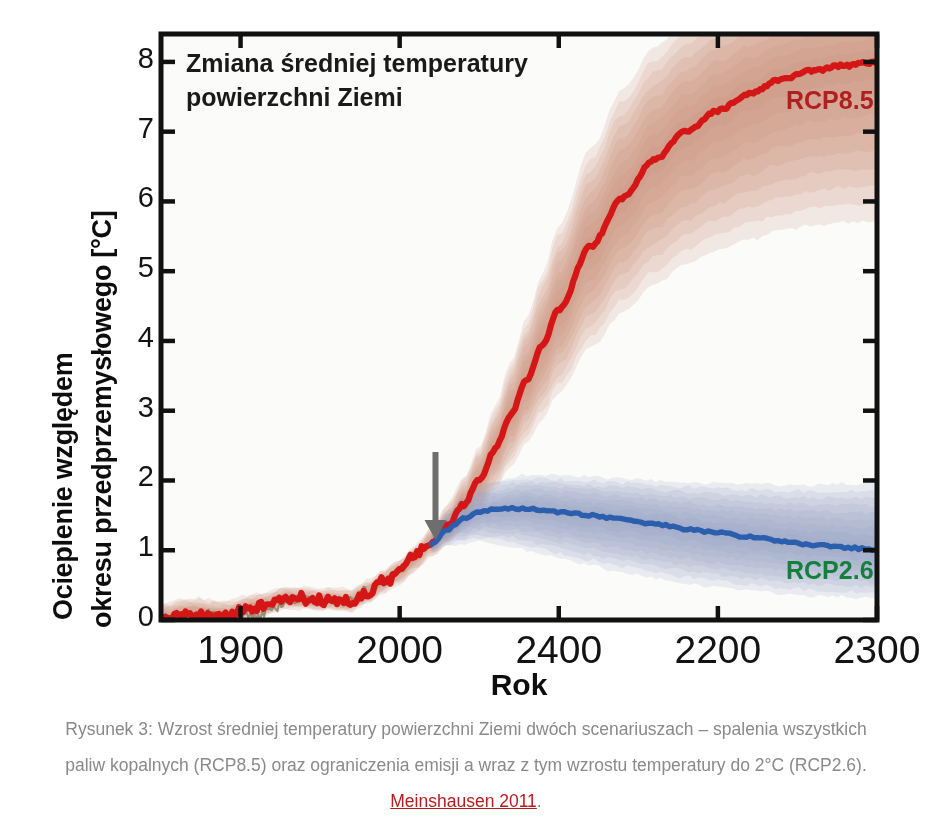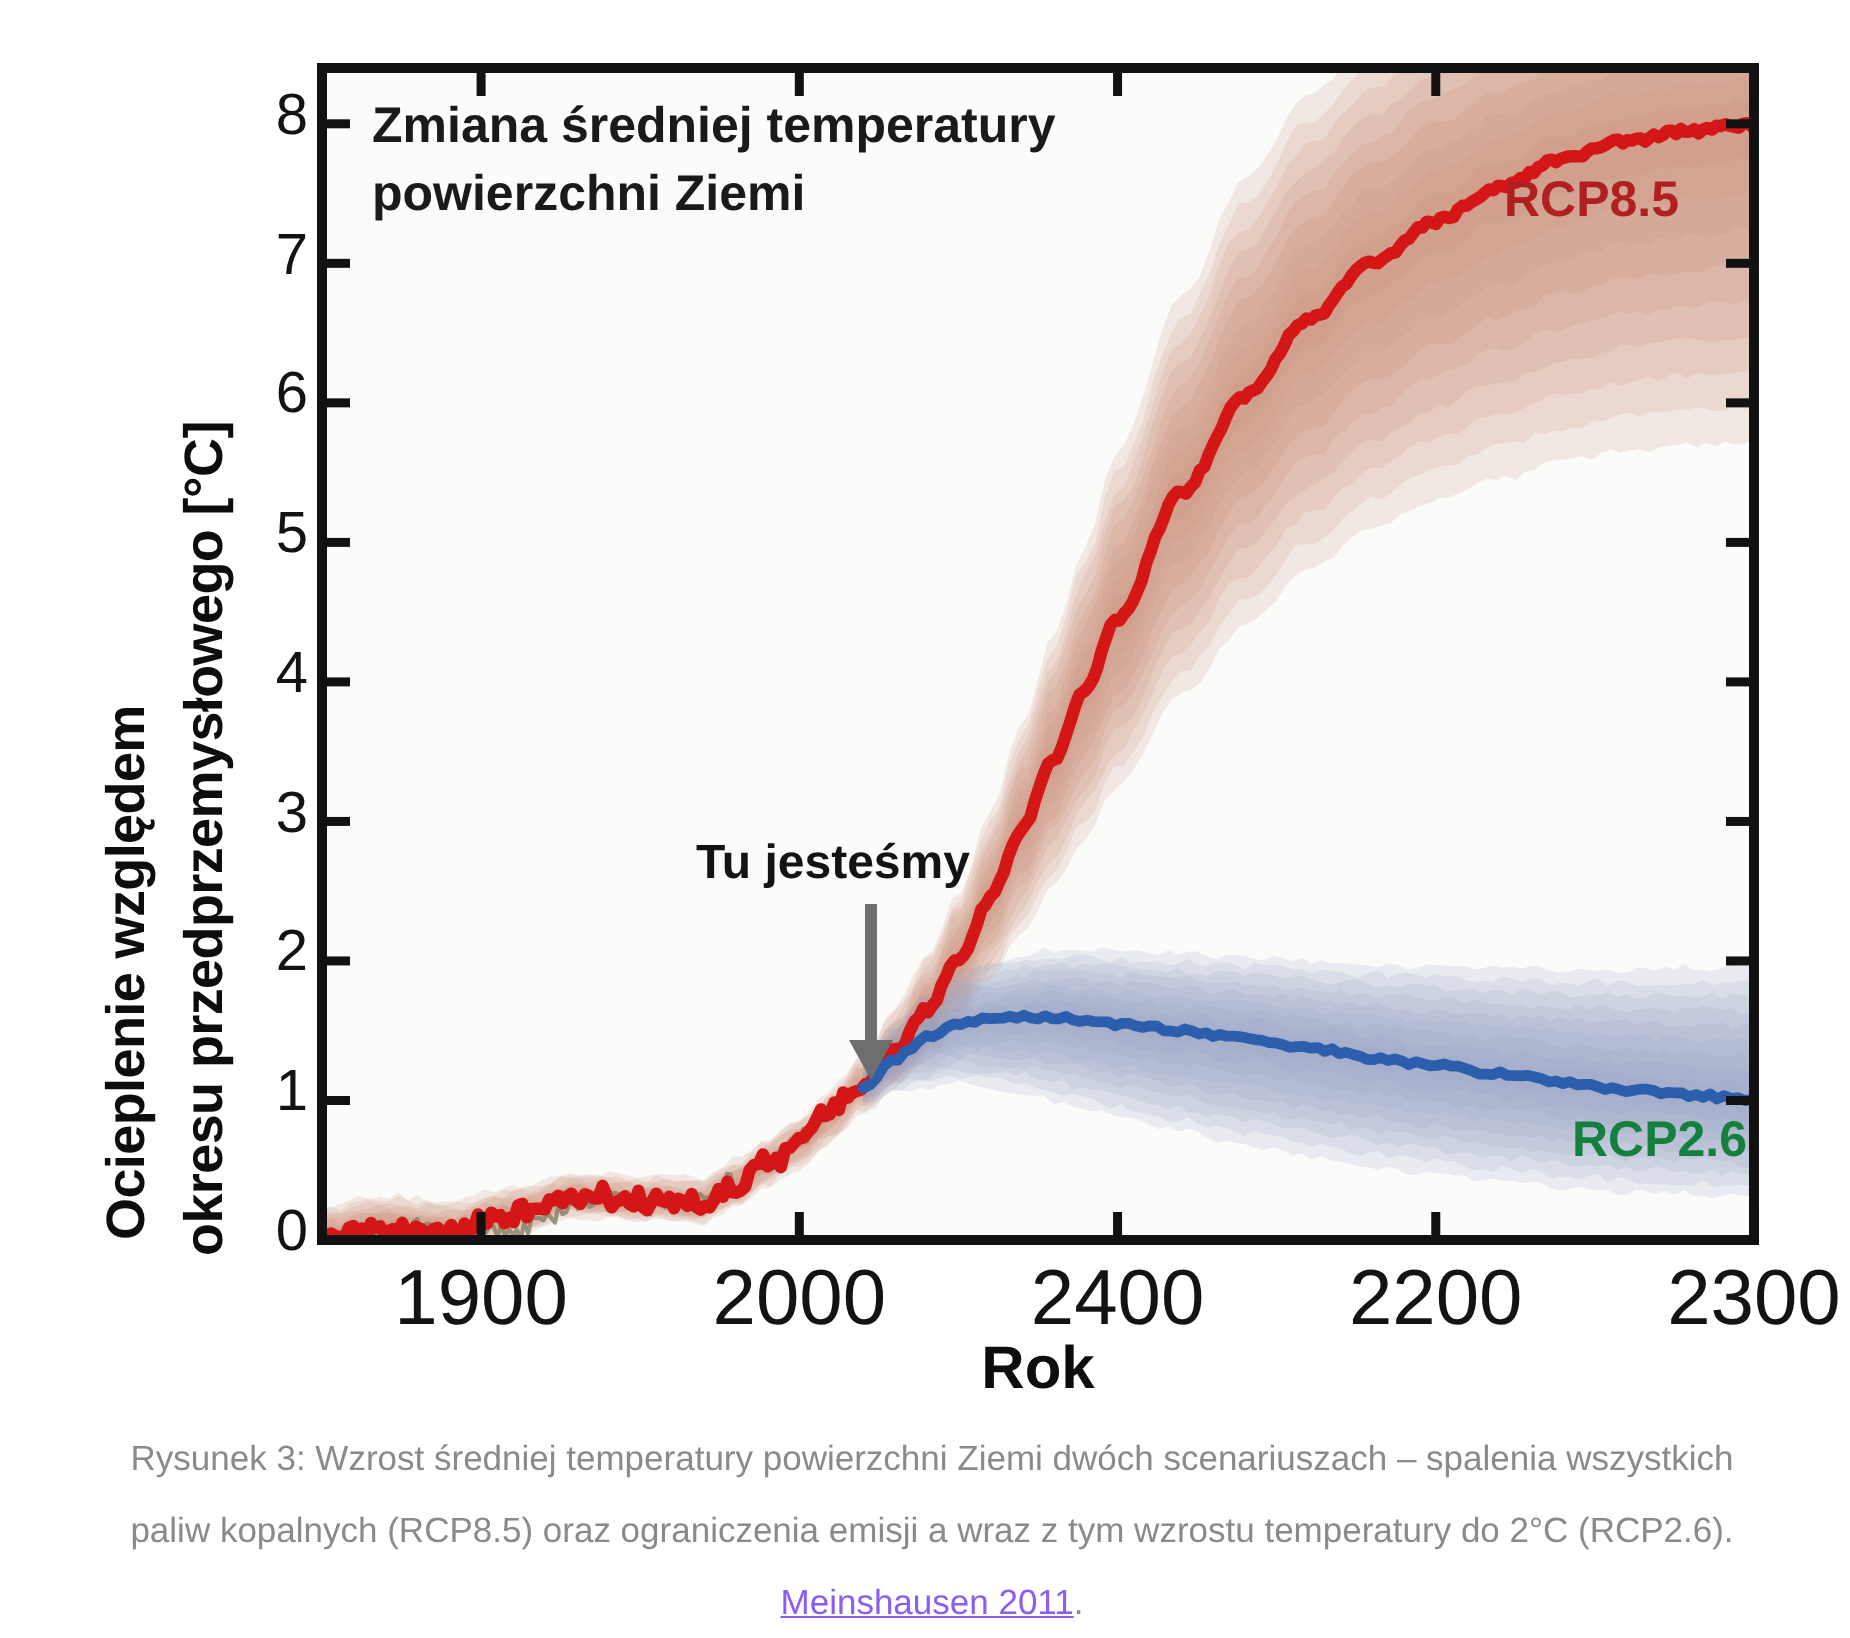--- a/index.html
+++ b/index.html
@@ -114,21 +114,21 @@
     font-weight: bold;
     line-height: 1.36;
     color: #1a1a1a;
   }
   .series-label {
     position: absolute;
     font-size: 25px;
     font-weight: bold;
   }
   #label-rcp85 {
-    left: 752px;
+    left: 786px;
     top: 86px;
     color: #b02020;
   }
   #label-rcp26 {
     left: 786px;
     top: 556px;
     color: #15803d;
   }
   #annotation-here {
     position: absolute;
@@ -145,21 +145,21 @@
     left: 46px;
     top: 712px;
     width: 840px;
     text-align: center;
     font-size: 17.5px;
     line-height: 2.05;
     color: #8a8a8a;
     font-family: "Liberation Sans", sans-serif;
   }
   #caption-link {
-    color: #8b5cf6;
+    color: #b91c1c;
   }
 </style>
 </head>
 <body>
 
 <div id="figure-root">
 
   <div id="chart-block">
 
     <svg id="chart-svg" width="925" height="706" viewBox="0 0 925 706">
@@ -264,20 +264,19 @@
       </div>
 
     <div id="chart-title">Zmiana średniej temperatury powierzchni Ziemi</div>
 
     <div id="xaxis-title">Rok</div>
 
     <div class="series-label" id="label-rcp85">RCP8.5</div>
 
     <div class="series-label" id="label-rcp26">RCP2.6</div>
 
-    <div id="annotation-here">Tu jesteśmy</div>
   </div>
 
   <div id="caption">
     <span>Rysunek 3: Wzrost średniej temperatury powierzchni Ziemi dwóch scenariuszach – spalenia wszystkich paliw kopalnych (RCP8.5) oraz ograniczenia emisji a wraz z tym wzrostu temperatury do 2°C (RCP2.6). </span><a id="caption-link" href="#">Meinshausen 2011</a><span>.</span>
   </div>
 
 </div>
 
 </body></html>

